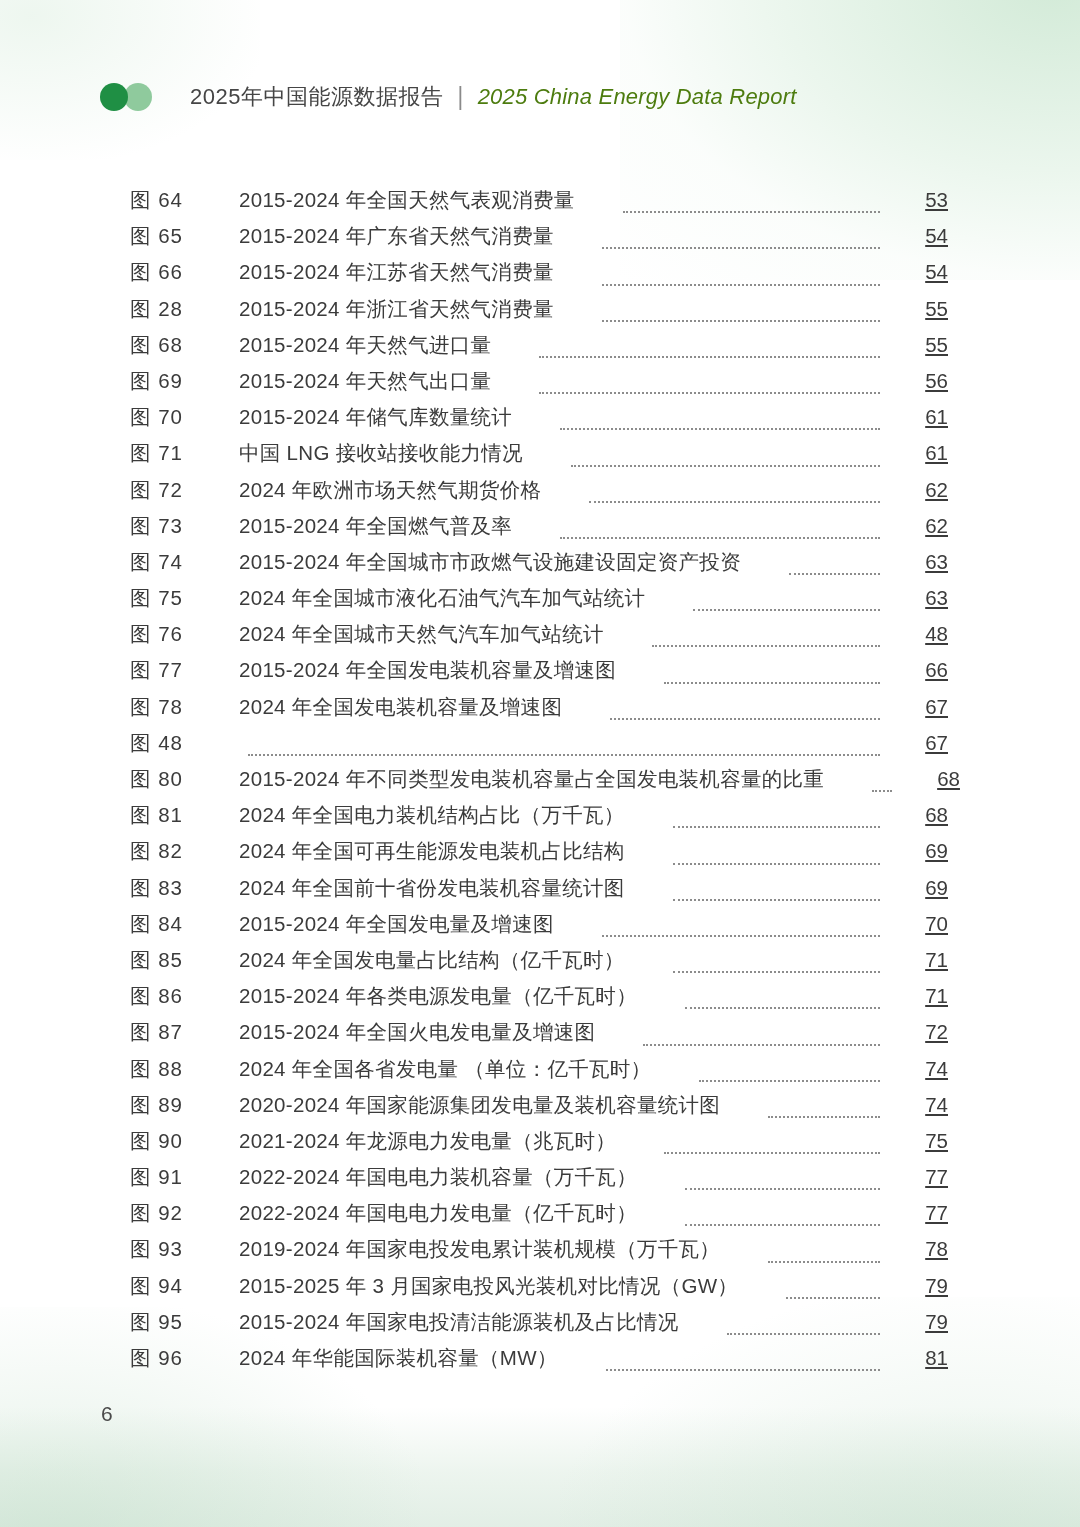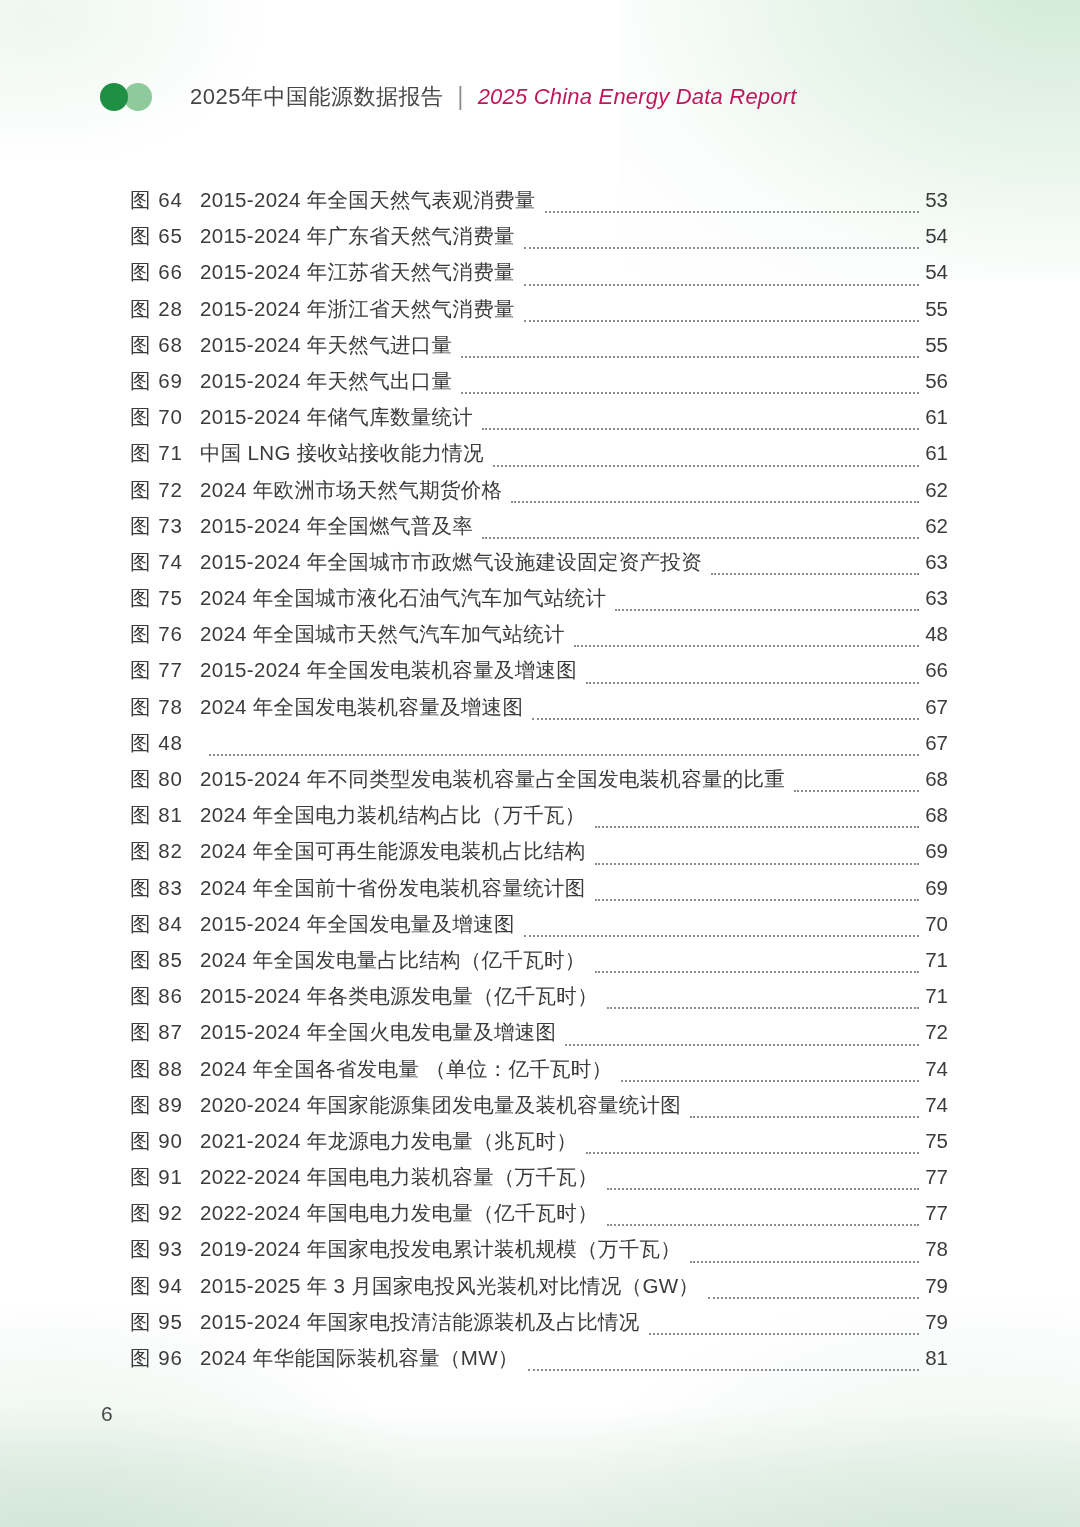--- a/index.html
+++ b/index.html
@@ -39,37 +39,38 @@
     position:absolute; top:82px; left:100px; right:60px;
     display:flex; 
   }
   .logo { position:relative; width:58px; height:30px; margin-right:32px; }
   .logo .c { position:absolute; top:1px; width:28px; height:28px; border-radius:50%; }
   .logo .c-light { left:24px; background:#8fca9d; }
   .logo .c-dark  { left:0;  background:#1f8f44; }
   .hdr-titles { display:flex; align-items:center; font-size:22px; color:#4a4a4a; letter-spacing:0.5px; }
   .hdr-zh { font-weight:400; color:#454545; }
   .hdr-sep { margin:0 14px; color:#8a8a8a; font-weight:300; transform:scaleY(1.15); }
-  .hdr-en { font-style:italic; color:#be185d; letter-spacing:0.2px; }
+  .hdr-en { font-style:italic; color:#4d7c0f; letter-spacing:0.2px; }
 
   
   .toc { position:absolute; top:186px; left:130px; width:818px; }
   .toc-row {
     display:flex; align-items:baseline;
     height:36.2px; font-size:20.5px; color:#3b3b3b;
     white-space:nowrap;
+    gap:39px;
   }
   .toc-no { width:70px; flex:0 0 auto; letter-spacing:1px; }
   .toc-title { flex:0 1 auto; letter-spacing:0.3px; }
   .toc-leader {
     flex:1 1 auto; min-width:20px; align-self:flex-end;
     margin:0 6px 9px 9px;
     border-bottom:2px dotted #8c8c8c;
   }
-  .toc-page { flex:0 0 auto; color:#3b3b3b; }
+  .toc-page { flex:0 0 auto; color:#3b3b3b;text-decoration:underline; }
 
   
   .footer-pn {
     position:absolute; left:101px; top:1402px;
     font-size:21px; color:#4a4a4a;
   }
 </style>
 </head>
 <body>
 

